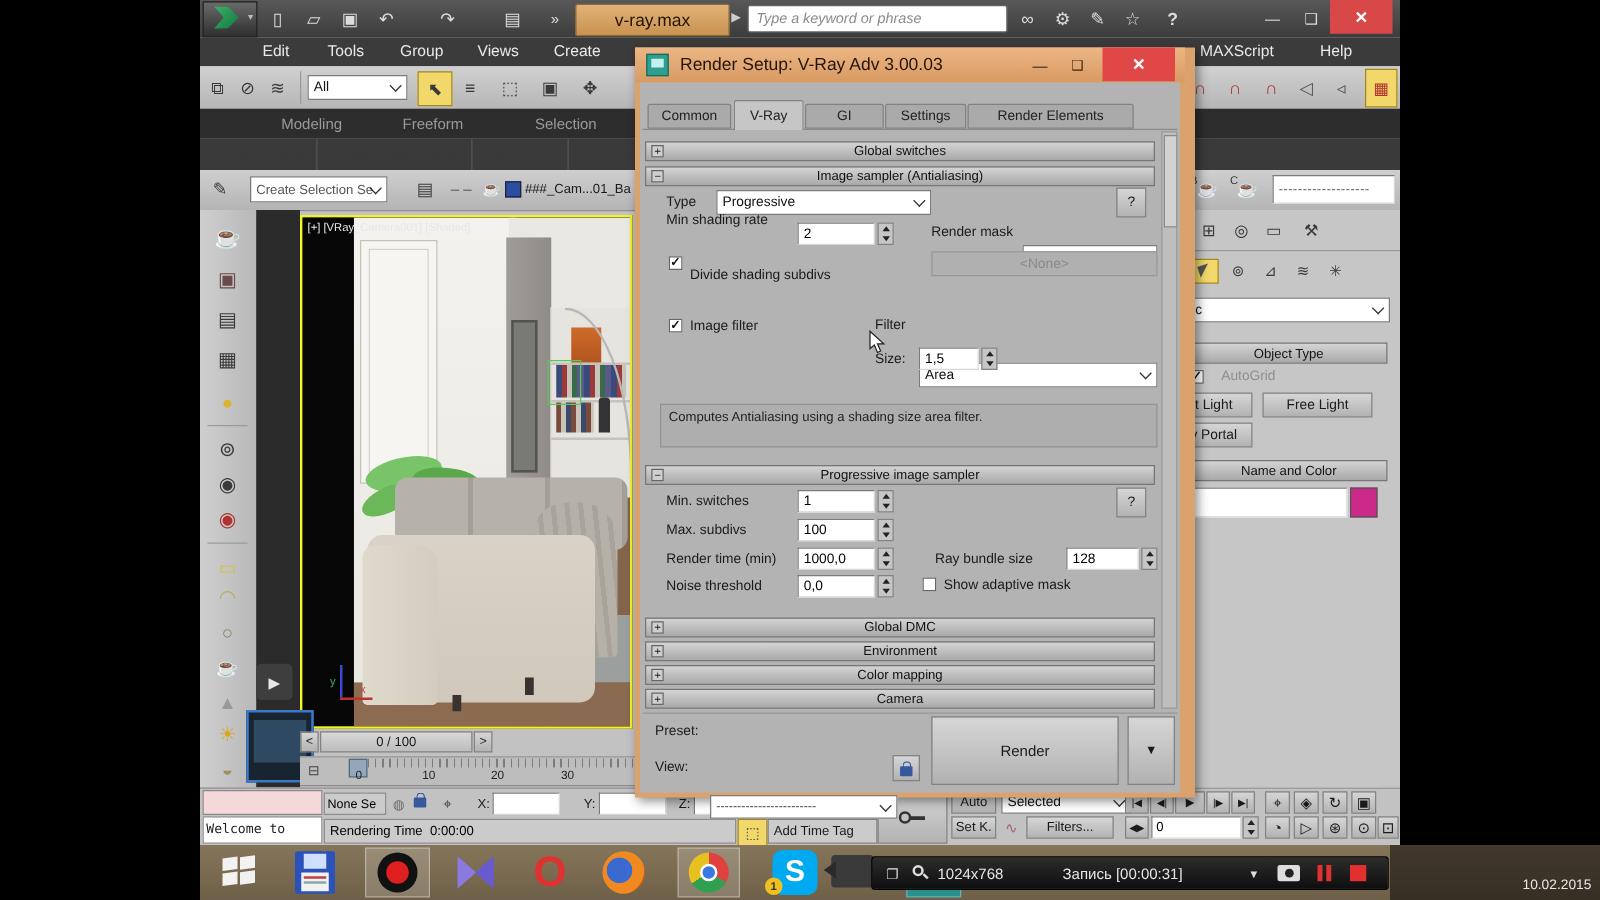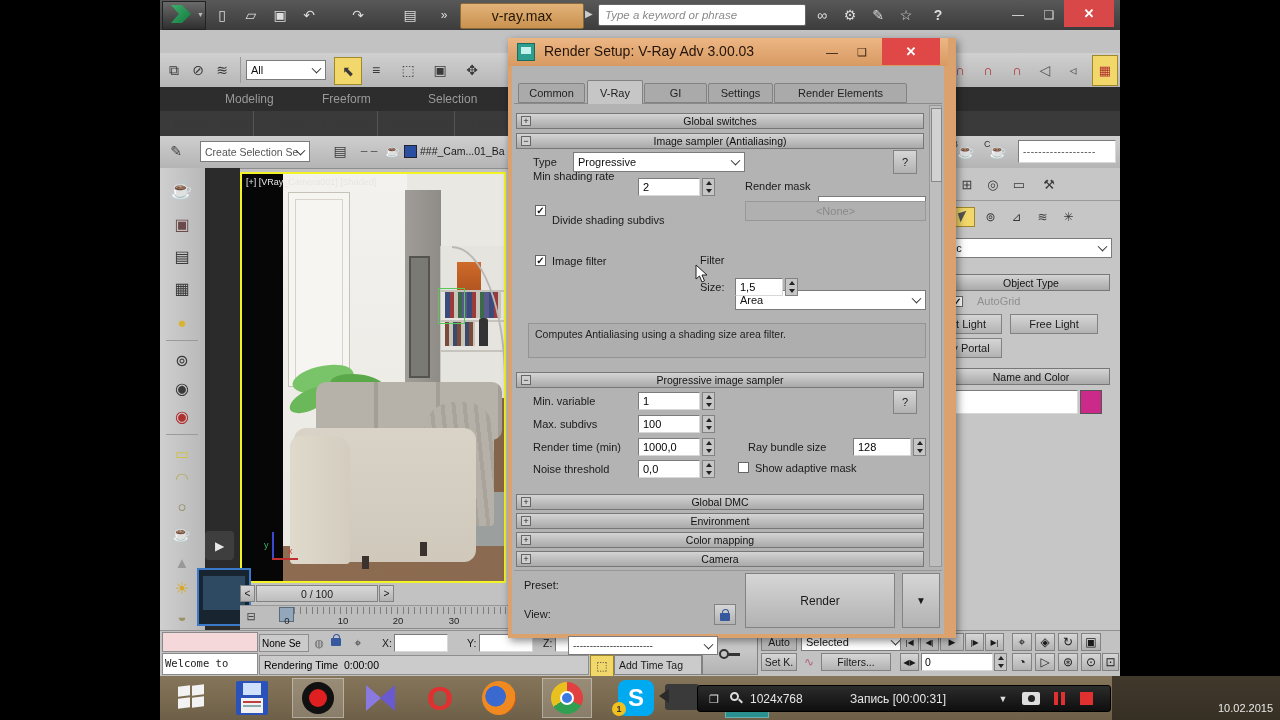--- a/index.html
+++ b/index.html
@@ -66,20 +66,29 @@
     <div class="abs ico tbico" style="left:650px;top:3px;color:#ddd;">∞</div>
     <div class="abs ico tbico" style="left:678px;top:3px;color:#ddd;">⚙</div>
     <div class="abs ico tbico" style="left:706px;top:3px;color:#ddd;">✎</div>
     <div class="abs ico tbico" style="left:734px;top:3px;color:#ddd;">☆</div>
     <div class="abs ico tbico" style="left:766px;top:3px;color:#ddd;font-weight:bold;">?</div>
     <div class="abs ico" style="left:845px;top:6px;width:26px;height:18px;color:#ddd;font-size:12px;">—</div>
     <div class="abs ico" style="left:876px;top:6px;width:26px;height:18px;color:#ddd;font-size:12px;">❑</div>
     <div class="abs ico" style="left:904px;top:0;width:50px;height:27px;background:#d84848;color:#fff;font-size:13px;font-weight:bold;">✕</div>
   </div>
 
+  <div class="abs" style="left:160px;top:30px;width:960px;height:23px;background:#3b3b3b;">
+    <span class="abs wt" style="left:50px;top:4px;font-size:12.5px;">Edit</span>
+    <span class="abs wt" style="left:102px;top:4px;font-size:12.5px;">Tools</span>
+    <span class="abs wt" style="left:160px;top:4px;font-size:12.5px;">Group</span>
+    <span class="abs wt" style="left:222px;top:4px;font-size:12.5px;">Views</span>
+    <span class="abs wt" style="left:283px;top:4px;font-size:12.5px;">Create</span>
+    <span class="abs wt" style="left:800px;top:4px;font-size:12.5px;">MAXScript</span>
+    <span class="abs wt" style="left:896px;top:4px;font-size:12.5px;">Help</span>
+  </div>
 
   <div class="abs" style="left:160px;top:53px;width:960px;height:34px;background:linear-gradient(#d0d0d0,#b6b6b6);border-bottom:1px solid #8e8e8e;">
     <div class="abs ico tbico" style="left:2px;top:5px;">⧉</div>
     <div class="abs ico tbico" style="left:26px;top:5px;">⊘</div>
     <div class="abs ico tbico" style="left:50px;top:5px;">≋</div>
     <div class="abs sep" style="left:80px;top:4px;width:1px;height:26px;"></div>
     <div class="abs dd" style="left:86px;top:7px;width:80px;height:20px;">
       <span>All</span>
         <i class="chev"></i>
     </div>
@@ -429,21 +438,21 @@
         </i>
       </div>
     <div class="abs" style="left:20px;top:285px;width:398px;height:35px;background:#aeaeae;border:1px solid #939393;box-sizing:border-box;">
       <span style="font-size:10.5px;color:#222;display:block;padding:4px 6px;">Computes Antialiasing using a shading size area filter.</span>
     </div>
 
     <div class="abs roll" style="left:8px;top:334px;width:408px;height:16px;">
       <i class="pm">−</i>
       <span>Progressive image sampler</span>
     </div>
-    <span class="abs t" style="left:25px;top:357px;">Min. variable</span>
+    <span class="abs t" style="left:25px;top:357px;">Min. switches</span>
     <div class="abs sunk" style="left:130px;top:354px;width:62px;height:18px;display:flex;align-items:center;">
       <span style="font-size:11px;padding-left:4px;">1</span>
     </div>
     <div class="abs spin" style="left:194px;top:354px;height:18px;">
         <i>
           <s class="tu"></s>
         </i>
         <i>
           <s class="td"></s>
         </i>

